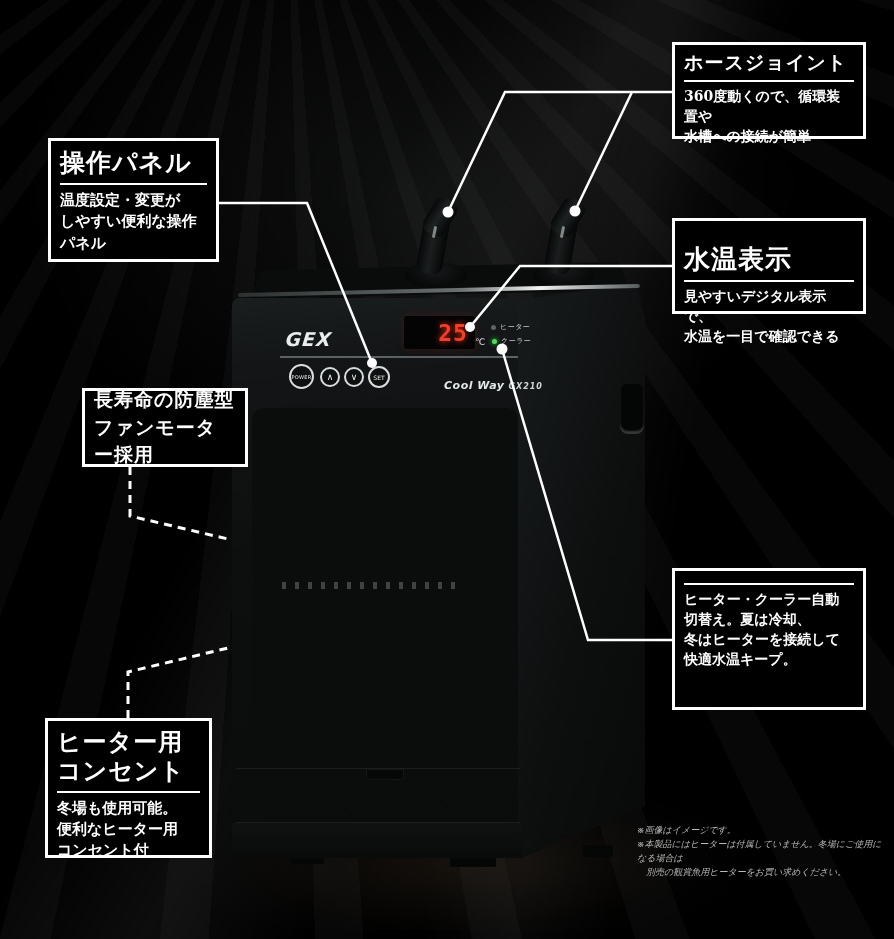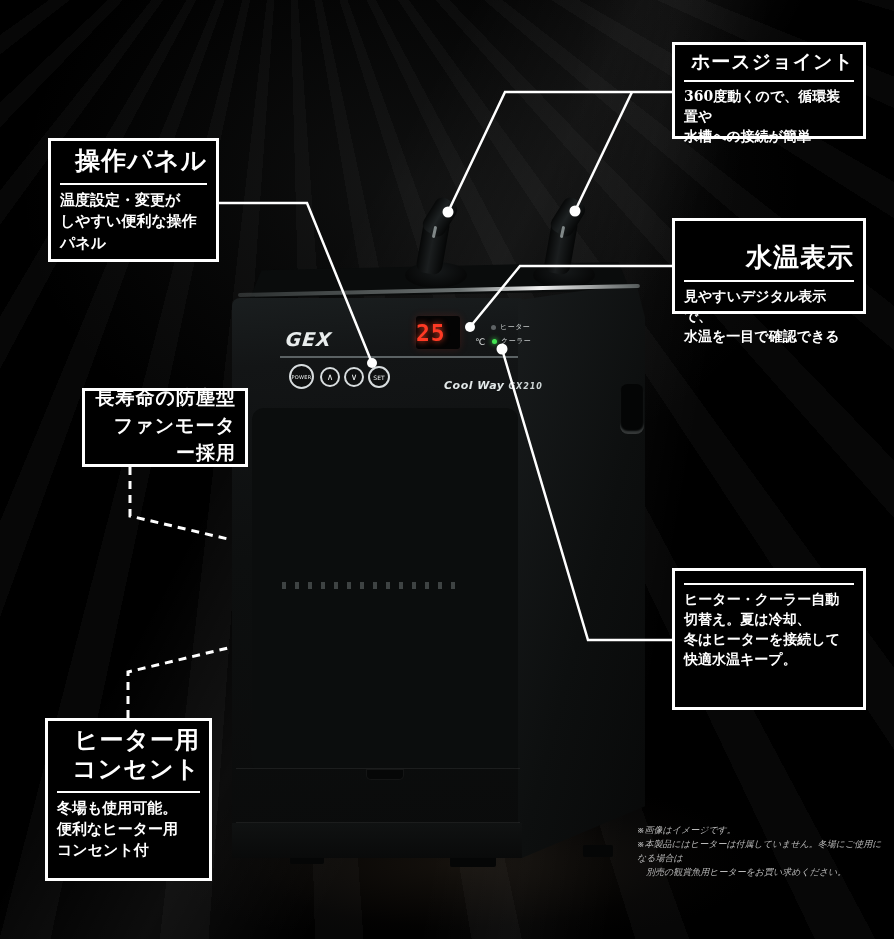--- a/index.html
+++ b/index.html
@@ -45,23 +45,23 @@
   .gex-logo{position:absolute;left:286px;top:328px;z-index:3;color:#e9eded;
     font-size:19px;font-weight:bold;font-style:italic;letter-spacing:1px;transform:skewX(-6deg);}
   .panel-line{position:absolute;left:280px;top:356px;width:238px;height:2px;background:#697072;opacity:.85;z-index:3;}
   .panel-btn{position:absolute;z-index:3;border:2px solid #d8dddf;border-radius:50%;color:#f2f5f5;
     display:flex;align-items:center;justify-content:center;box-sizing:border-box;background:rgba(0,0,0,0.2);}
   .btn-power{left:289px;top:364px;width:25px;height:25px;font-size:5px;letter-spacing:.3px;}
   .btn-up,.btn-down{width:20px;height:20px;font-size:9px;}
   .btn-up{left:320px;top:367px;}
   .btn-down{left:344px;top:367px;}
   .btn-set{left:368px;top:366px;width:22px;height:22px;font-size:6px;}
-  .temp-display{position:absolute;left:416px;top:316px;width:44px;height:33px;z-index:3;
-    background:#040404;border-radius:3px;display:flex;align-items:center;justify-content:flex-start;
-    box-shadow:0 0 8px rgba(255,50,25,0.15);}
+  .temp-display{position:absolute;left:404px;top:316px;width:44px;height:33px;z-index:3;
+    background:#040404;border-radius:3px;display:flex;align-items:center;justify-content:center;
+    box-shadow:0 0 8px rgba(255,50,25,0.15);padding-left:27px;}
   .temp-value{font-family:"DejaVu Sans Mono","Liberation Mono",monospace;font-weight:bold;
     font-size:23px;color:#ff3a24;text-shadow:0 0 6px rgba(255,70,40,0.85);letter-spacing:1px;}
   .temp-unit{position:absolute;left:475px;top:337px;font-size:9px;color:#dfe3e3;z-index:3;}
   .indicator{position:absolute;z-index:3;display:flex;align-items:center;gap:4px;}
   .ind-heater{left:491px;top:322px;}
   .ind-cooler{left:492px;top:336px;}
   .ind-dot{width:5px;height:5px;border-radius:50%;}
   .ind-heater .ind-dot{background:#5e6365;}
   .ind-cooler .ind-dot{background:#42e552;box-shadow:0 0 5px #42e552;}
   .ind-label{font-size:7px;color:#cfd4d4;letter-spacing:.5px;}
@@ -87,32 +87,32 @@
   .foot-1{left:290px;top:852px;width:34px;height:12px;}
   .foot-2{left:450px;top:854px;width:46px;height:13px;}
   .foot-3{left:583px;top:845px;width:30px;height:12px;}
 
   
   .connectors{position:absolute;left:0;top:0;z-index:5;pointer-events:none;}
 
   
   .callout{position:absolute;z-index:6;background:#000;border:3px solid #fff;color:#fff;
     box-sizing:border-box;padding:7px 9px;}
-  .callout .title{font-family:Liberation Mono, monospace;font-weight:bold;
-    text-align:right;white-space:pre-line;line-height:1.2;letter-spacing:1px;}
+  .callout .title{font-family:Liberation Serif, serif;font-weight:bold;
+    text-align:left;white-space:pre-line;line-height:1.2;letter-spacing:1px;}
   .callout .rule{border-top:2px solid #fff;margin:5px 0 5px 0;}
   .callout .desc{font-family:"DejaVu Serif","Liberation Serif",serif;font-weight:bold;
     font-size:14px;line-height:1.42;white-space:pre-line;}
   .co-hose{left:672px;top:42px;width:194px;height:97px;}   .co-hose .title{font-size:19px;}
   .co-panel{left:48px;top:138px;width:171px;height:124px;} .co-panel .title{font-size:25px;} .co-panel .desc{font-size:15px;}
   .co-temp{left:672px;top:218px;width:194px;height:96px;}  .co-temp .title{font-size:26px;margin-top:16px;}
   .co-fan{left:46px;top:388px;width:166px;height:79px;display:flex;align-items:center;justify-content:center;margin-left:36px;}
   .co-fan .title{font-size:19px;line-height:1.45;}
   .co-unit{left:672px;top:568px;width:194px;height:142px;} .co-unit .title{font-size:22px;}
-  .co-outlet{left:45px;top:718px;width:167px;height:163px;} .co-outlet .title{font-size:24px;} .co-outlet .desc{font-size:15px;}
+  .co-outlet{left:45px;top:718px;width:167px;height:140px;} .co-outlet .title{font-size:24px;} .co-outlet .desc{font-size:15px;}
 
   .footnote{position:absolute;left:637px;top:824px;width:252px;z-index:6;color:#b9b9b9;
     font-size:9px;line-height:1.55;white-space:pre-line;font-style:italic;}
 </style>
 </head>
 <body>
 
 <div class="stage">
 
   <div class="bg-rays"></div>

